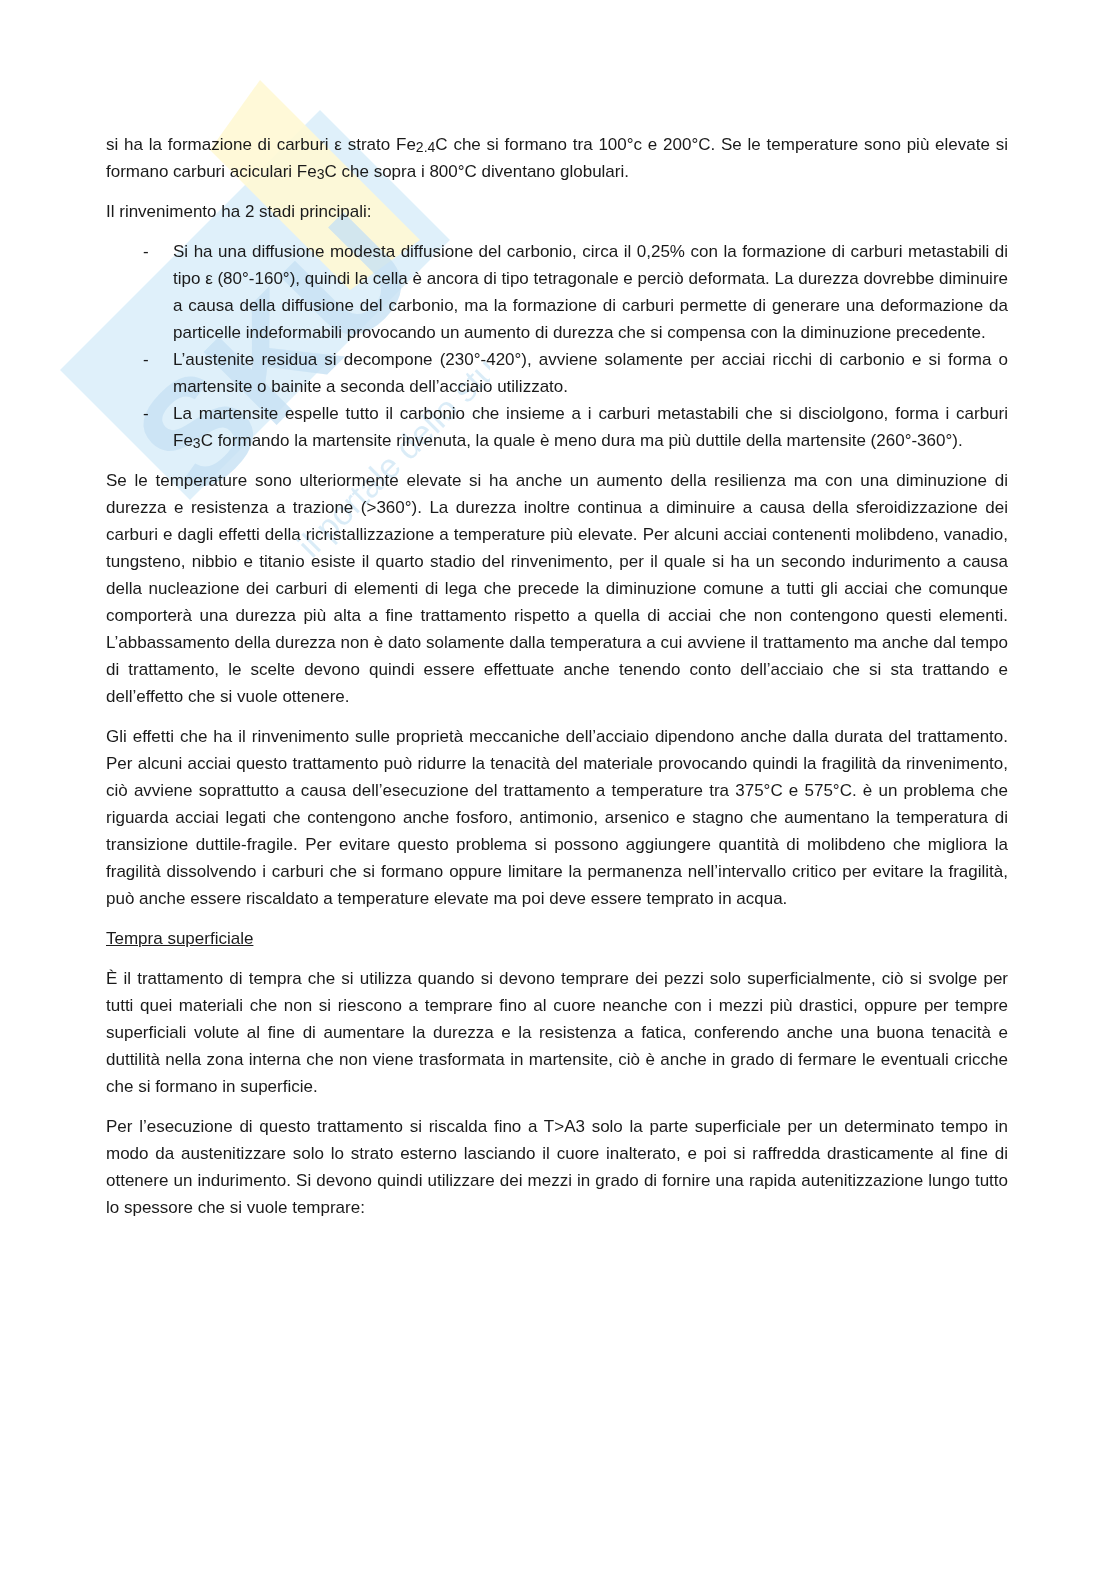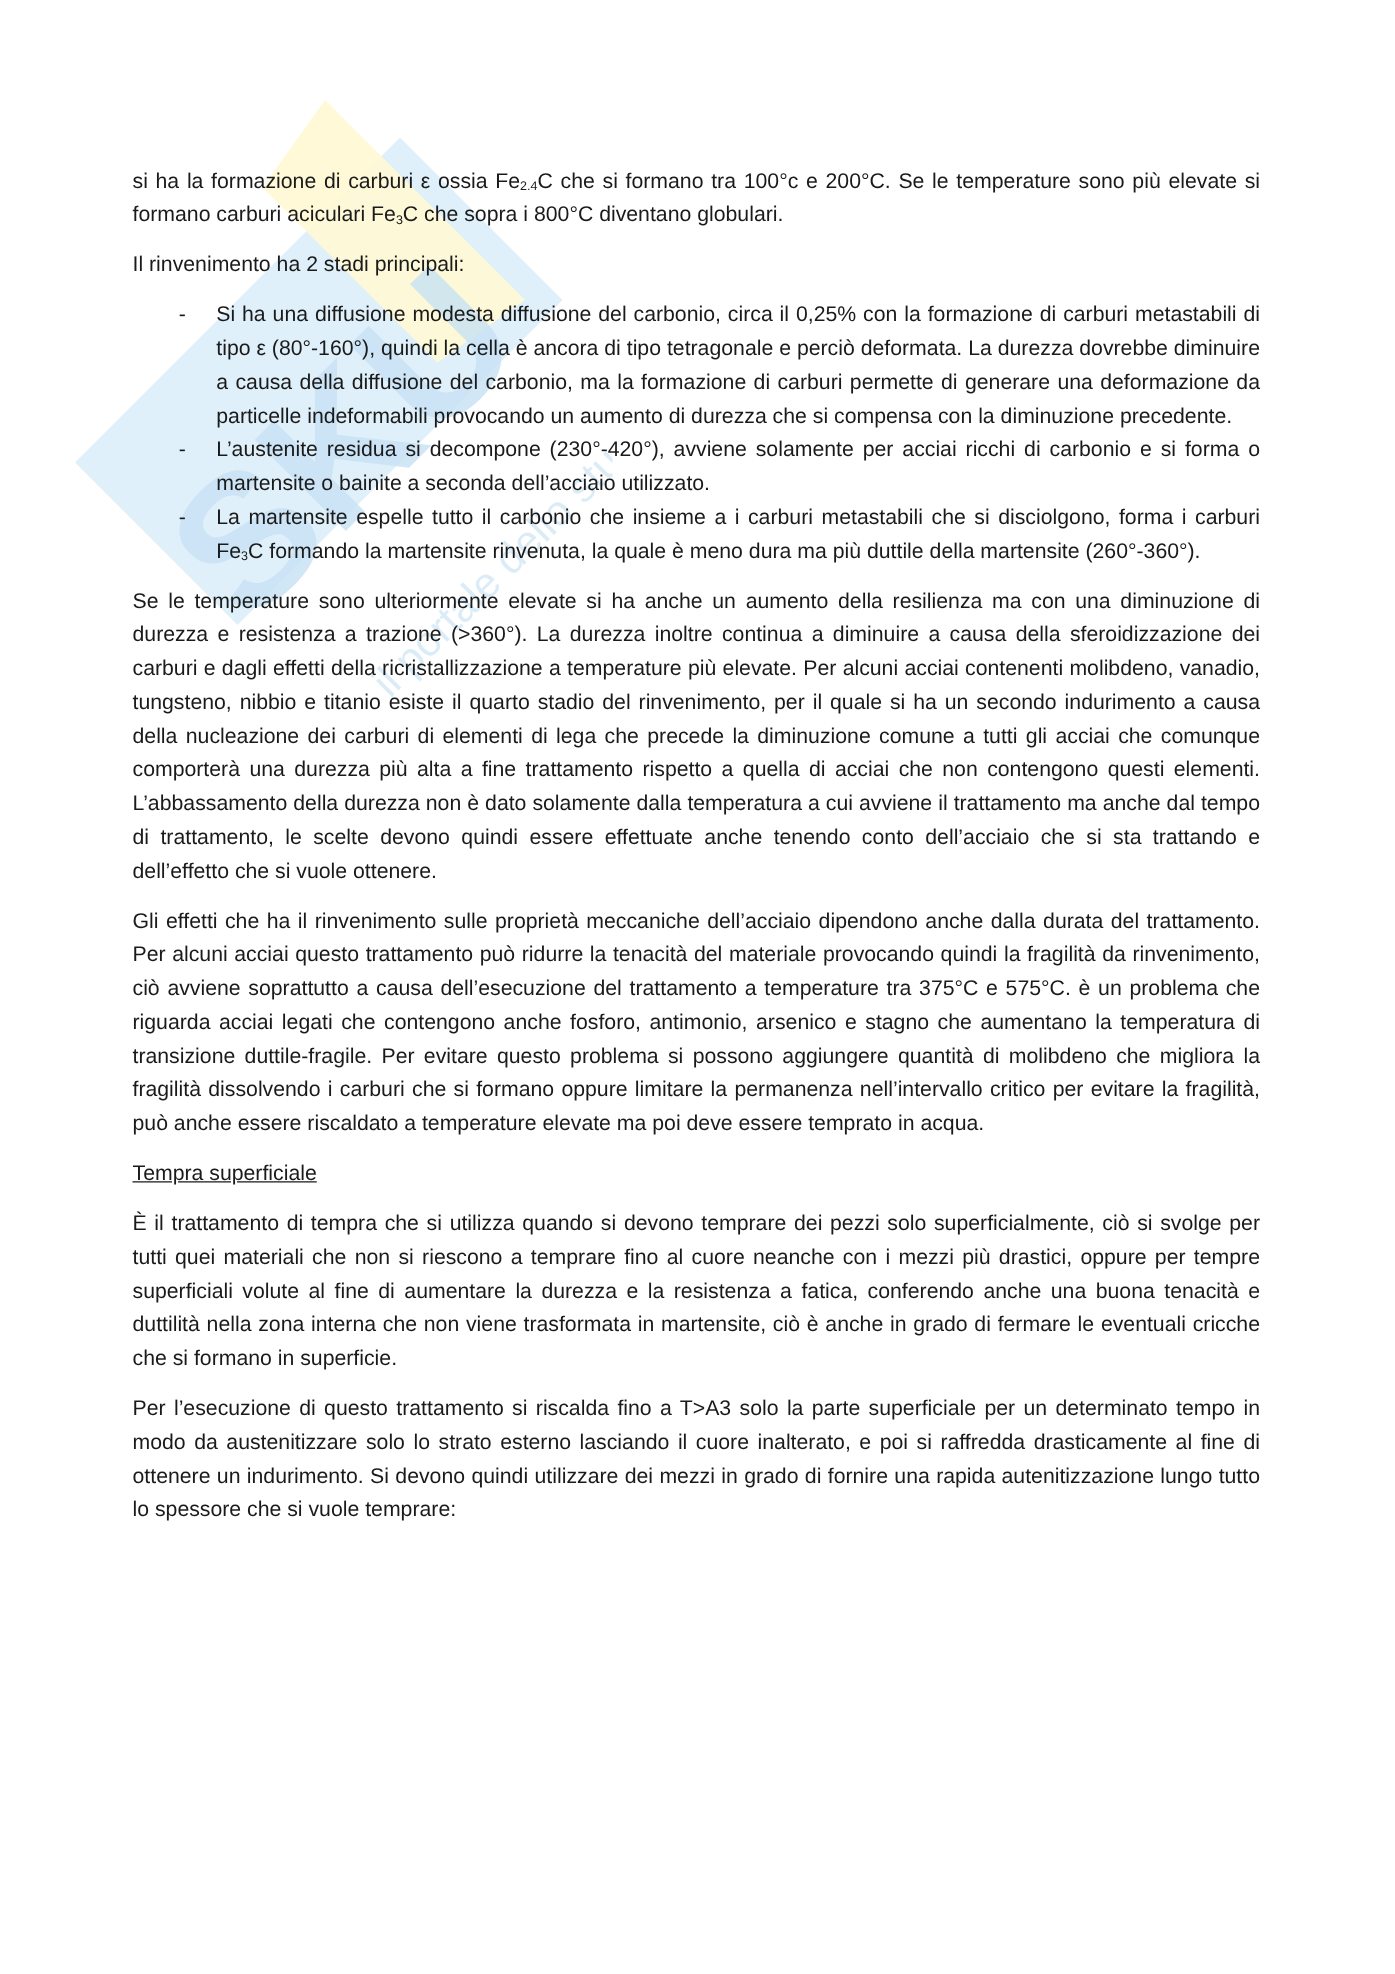--- a/index.html
+++ b/index.html
@@ -12,41 +12,41 @@
     position: absolute; left: 20px; top: 40px; width: 470px; height: 520px;
     pointer-events: none; z-index: 0;
   }
   .content {
     position: absolute; left: 106px; top: 131px; width: 902px;
     font-family: "Liberation Sans", "DejaVu Sans", sans-serif;
     font-size: 17px; line-height: 27px; color: #1a1a1a; z-index: 1;
   }
   .content p { margin: 0 0 13px 0; text-align: justify; }
   .content p.last-line-left { text-align-last: left; }
-  sub { font-size: 10px; line-height: 0; vertical-align: -2px; }
+  sub { font-size: 14px; line-height: 0; vertical-align: -2px; }
   .list { margin: 0 0 13px 0; padding: 0; list-style: none; }
   .list li { position: relative; padding-left: 67px; text-align: justify; }
   .list li .dash { position: absolute; left: 37px; top: 0; }
   .heading { text-decoration: underline; text-align: right; }
 </style>
 </head>
 <body>
 
 <div class="page">
 
   <svg class="watermark" viewBox="0 0 470 520">
     <polygon points="40,330 300,70 430,200 170,460" fill="#dceefa" opacity="0.9"></polygon>
     <polygon points="240,40 400,200 330,250 190,110" fill="#fff8d4" opacity="0.9"></polygon>
     <text x="70" y="400" transform="rotate(-45 200 300)" font-family="Liberation Sans, sans-serif" font-size="150" font-weight="bold" fill="#c8e2f4" opacity="0.8">SKU</text>
     <text x="110" y="520" transform="rotate(-45 200 300)" font-family="Liberation Sans, sans-serif" font-size="34" fill="#d2e8f6" opacity="0.8">il portale dello studente</text>
   </svg>
 
   <div class="content">
 
-    <p class="last-line-left"><span>si ha la formazione di carburi ε ossia Fe</span><sub>2.4</sub><span>C che si formano tra 100°c e 200°C. Se le temperature sono più elevate si formano carburi aciculari Fe</span><sub>3</sub><span>C che sopra i 800°C diventano globulari.</span></p>
+    <p class="last-line-left"><span>si ha la formazione di carburi ε strato Fe</span><sub>2.4</sub><span>C che si formano tra 100°c e 200°C. Se le temperature sono più elevate si formano carburi aciculari Fe</span><sub>3</sub><span>C che sopra i 800°C diventano globulari.</span></p>
 
 
     <p class="last-line-left">Il rinvenimento ha 2 stadi principali:</p>
 
     <ul class="list">
       <li class="last-line-left" style="text-align-last:left">
         <span class="dash">-</span>
         <span>Si ha una diffusione modesta diffusione del carbonio, circa il 0,25% con la formazione di carburi metastabili di tipo ε (80°-160°), quindi la cella è ancora di tipo tetragonale e perciò deformata. La durezza dovrebbe diminuire a causa della diffusione del carbonio, ma la formazione di carburi permette di generare una deformazione da particelle indeformabili provocando un aumento di durezza che si compensa con la diminuzione precedente.</span>
       </li>
       <li style="text-align-last:left">

